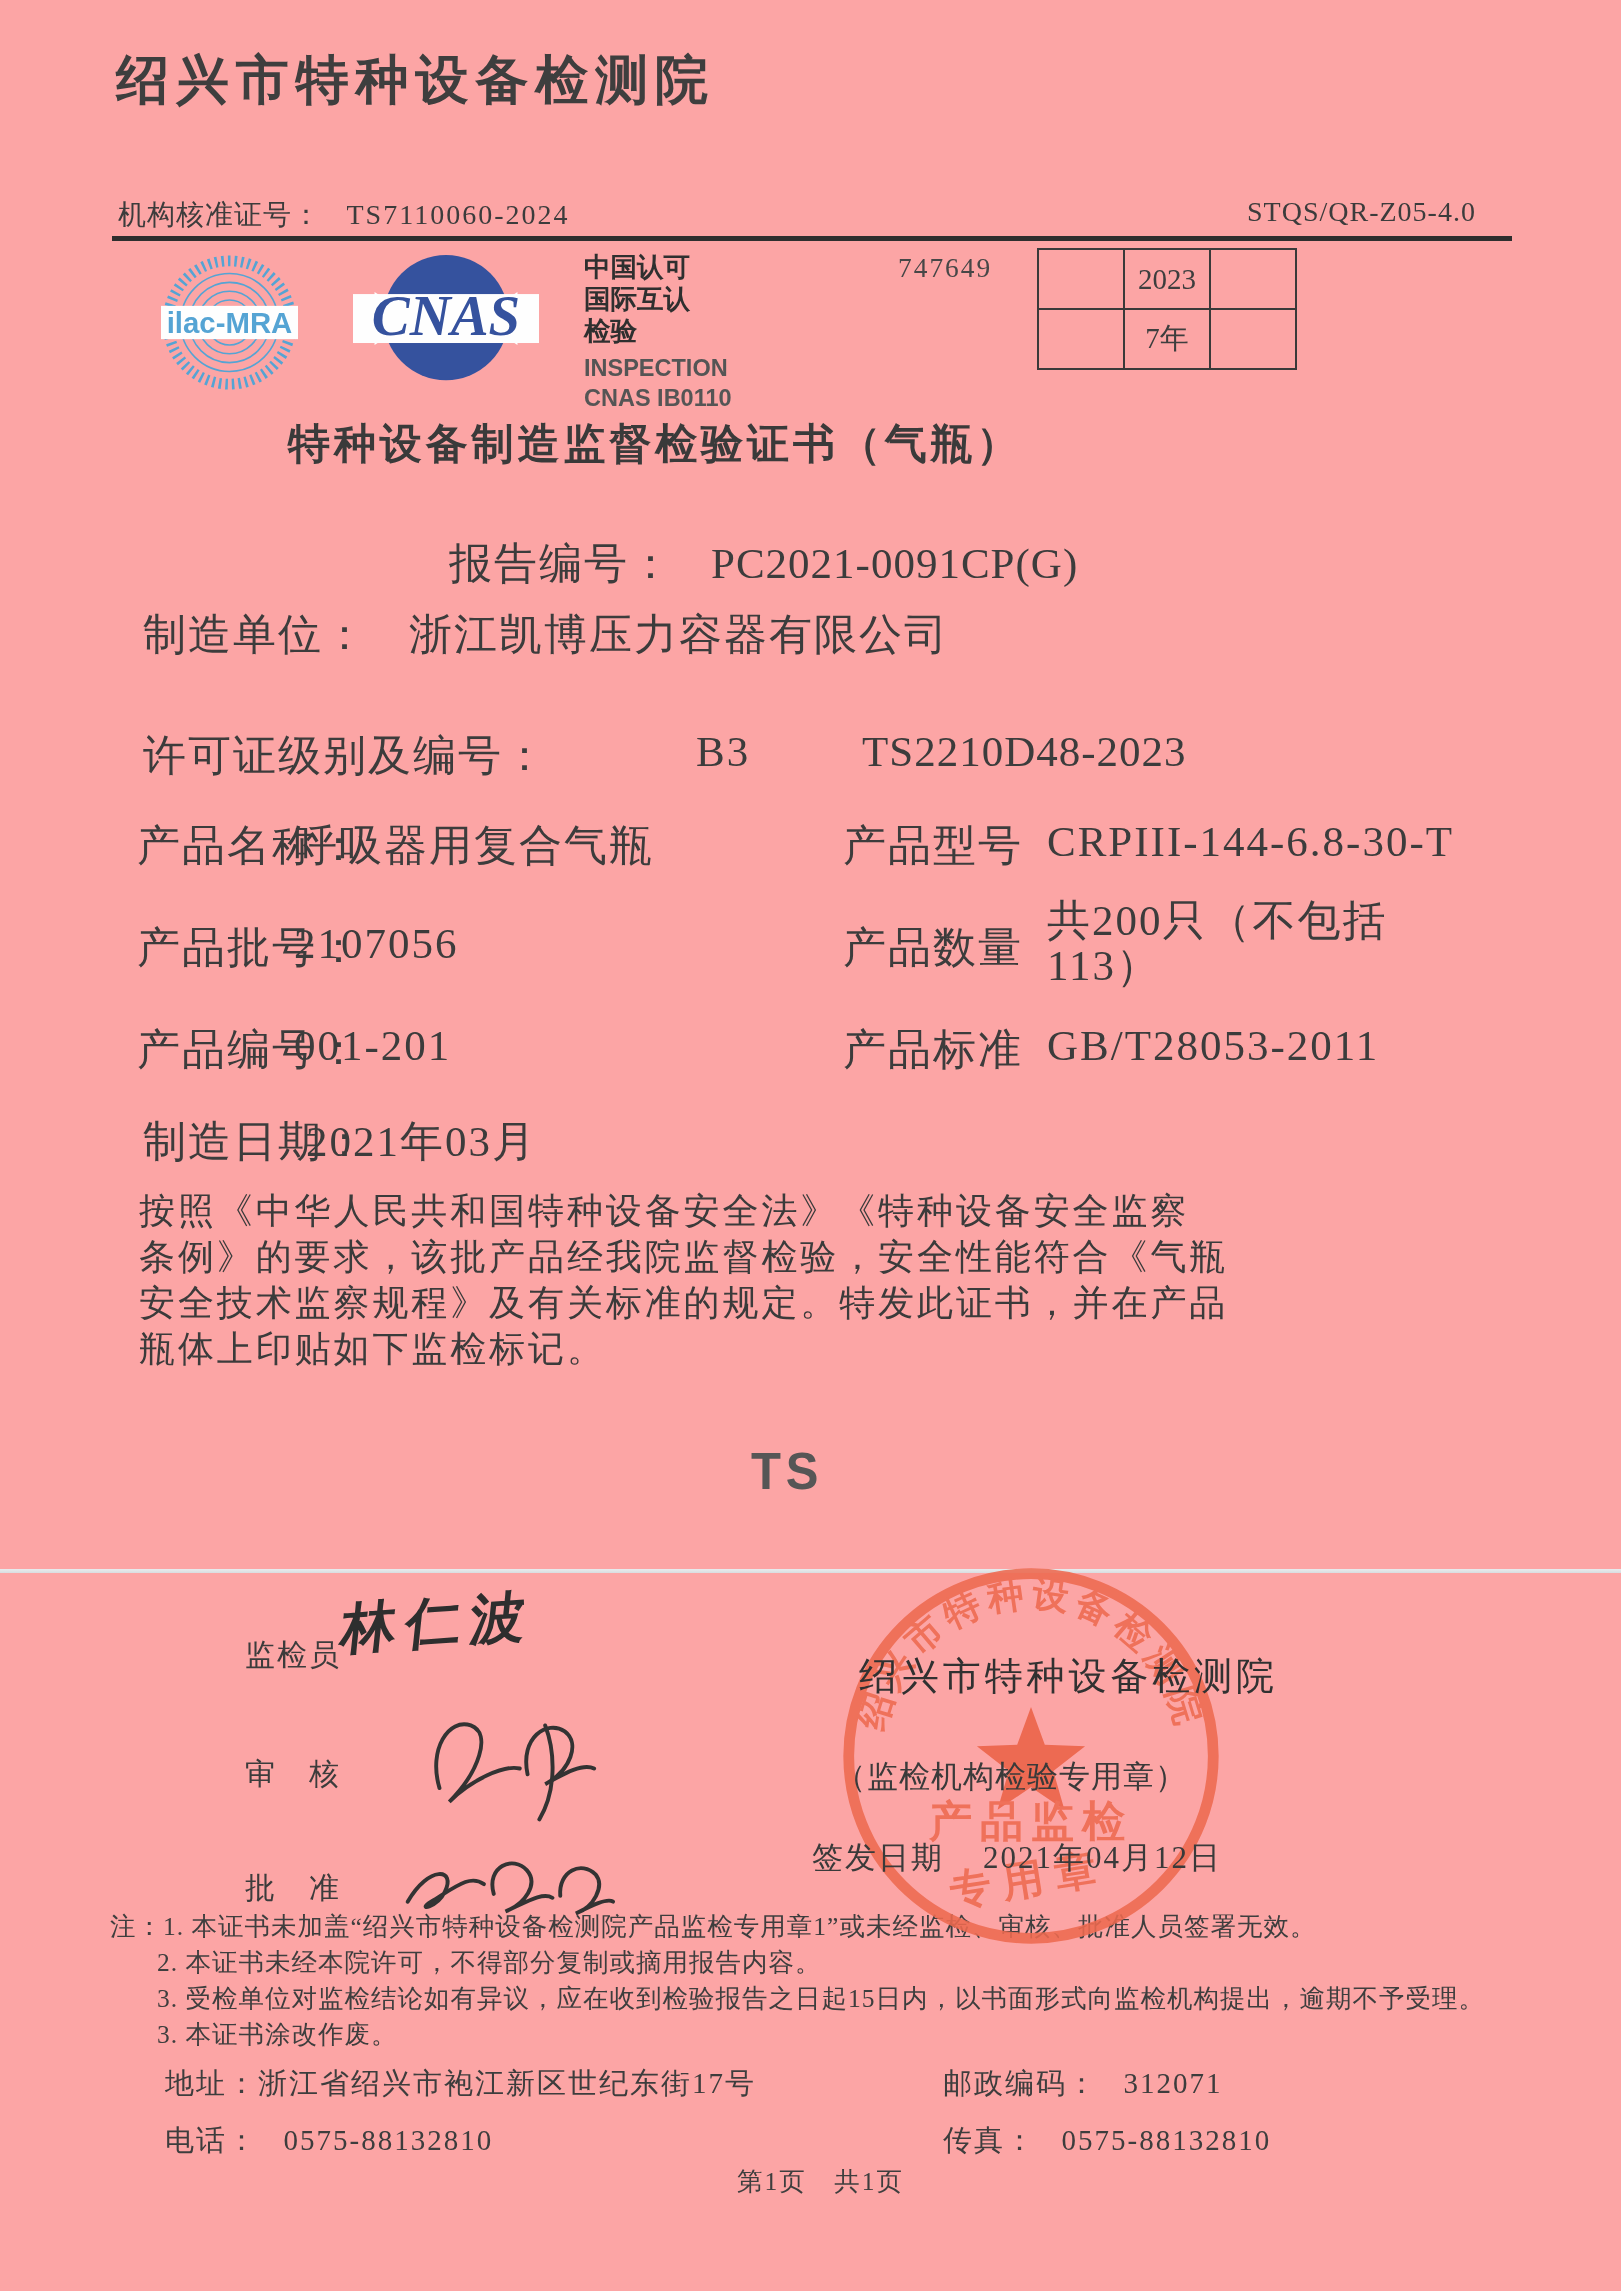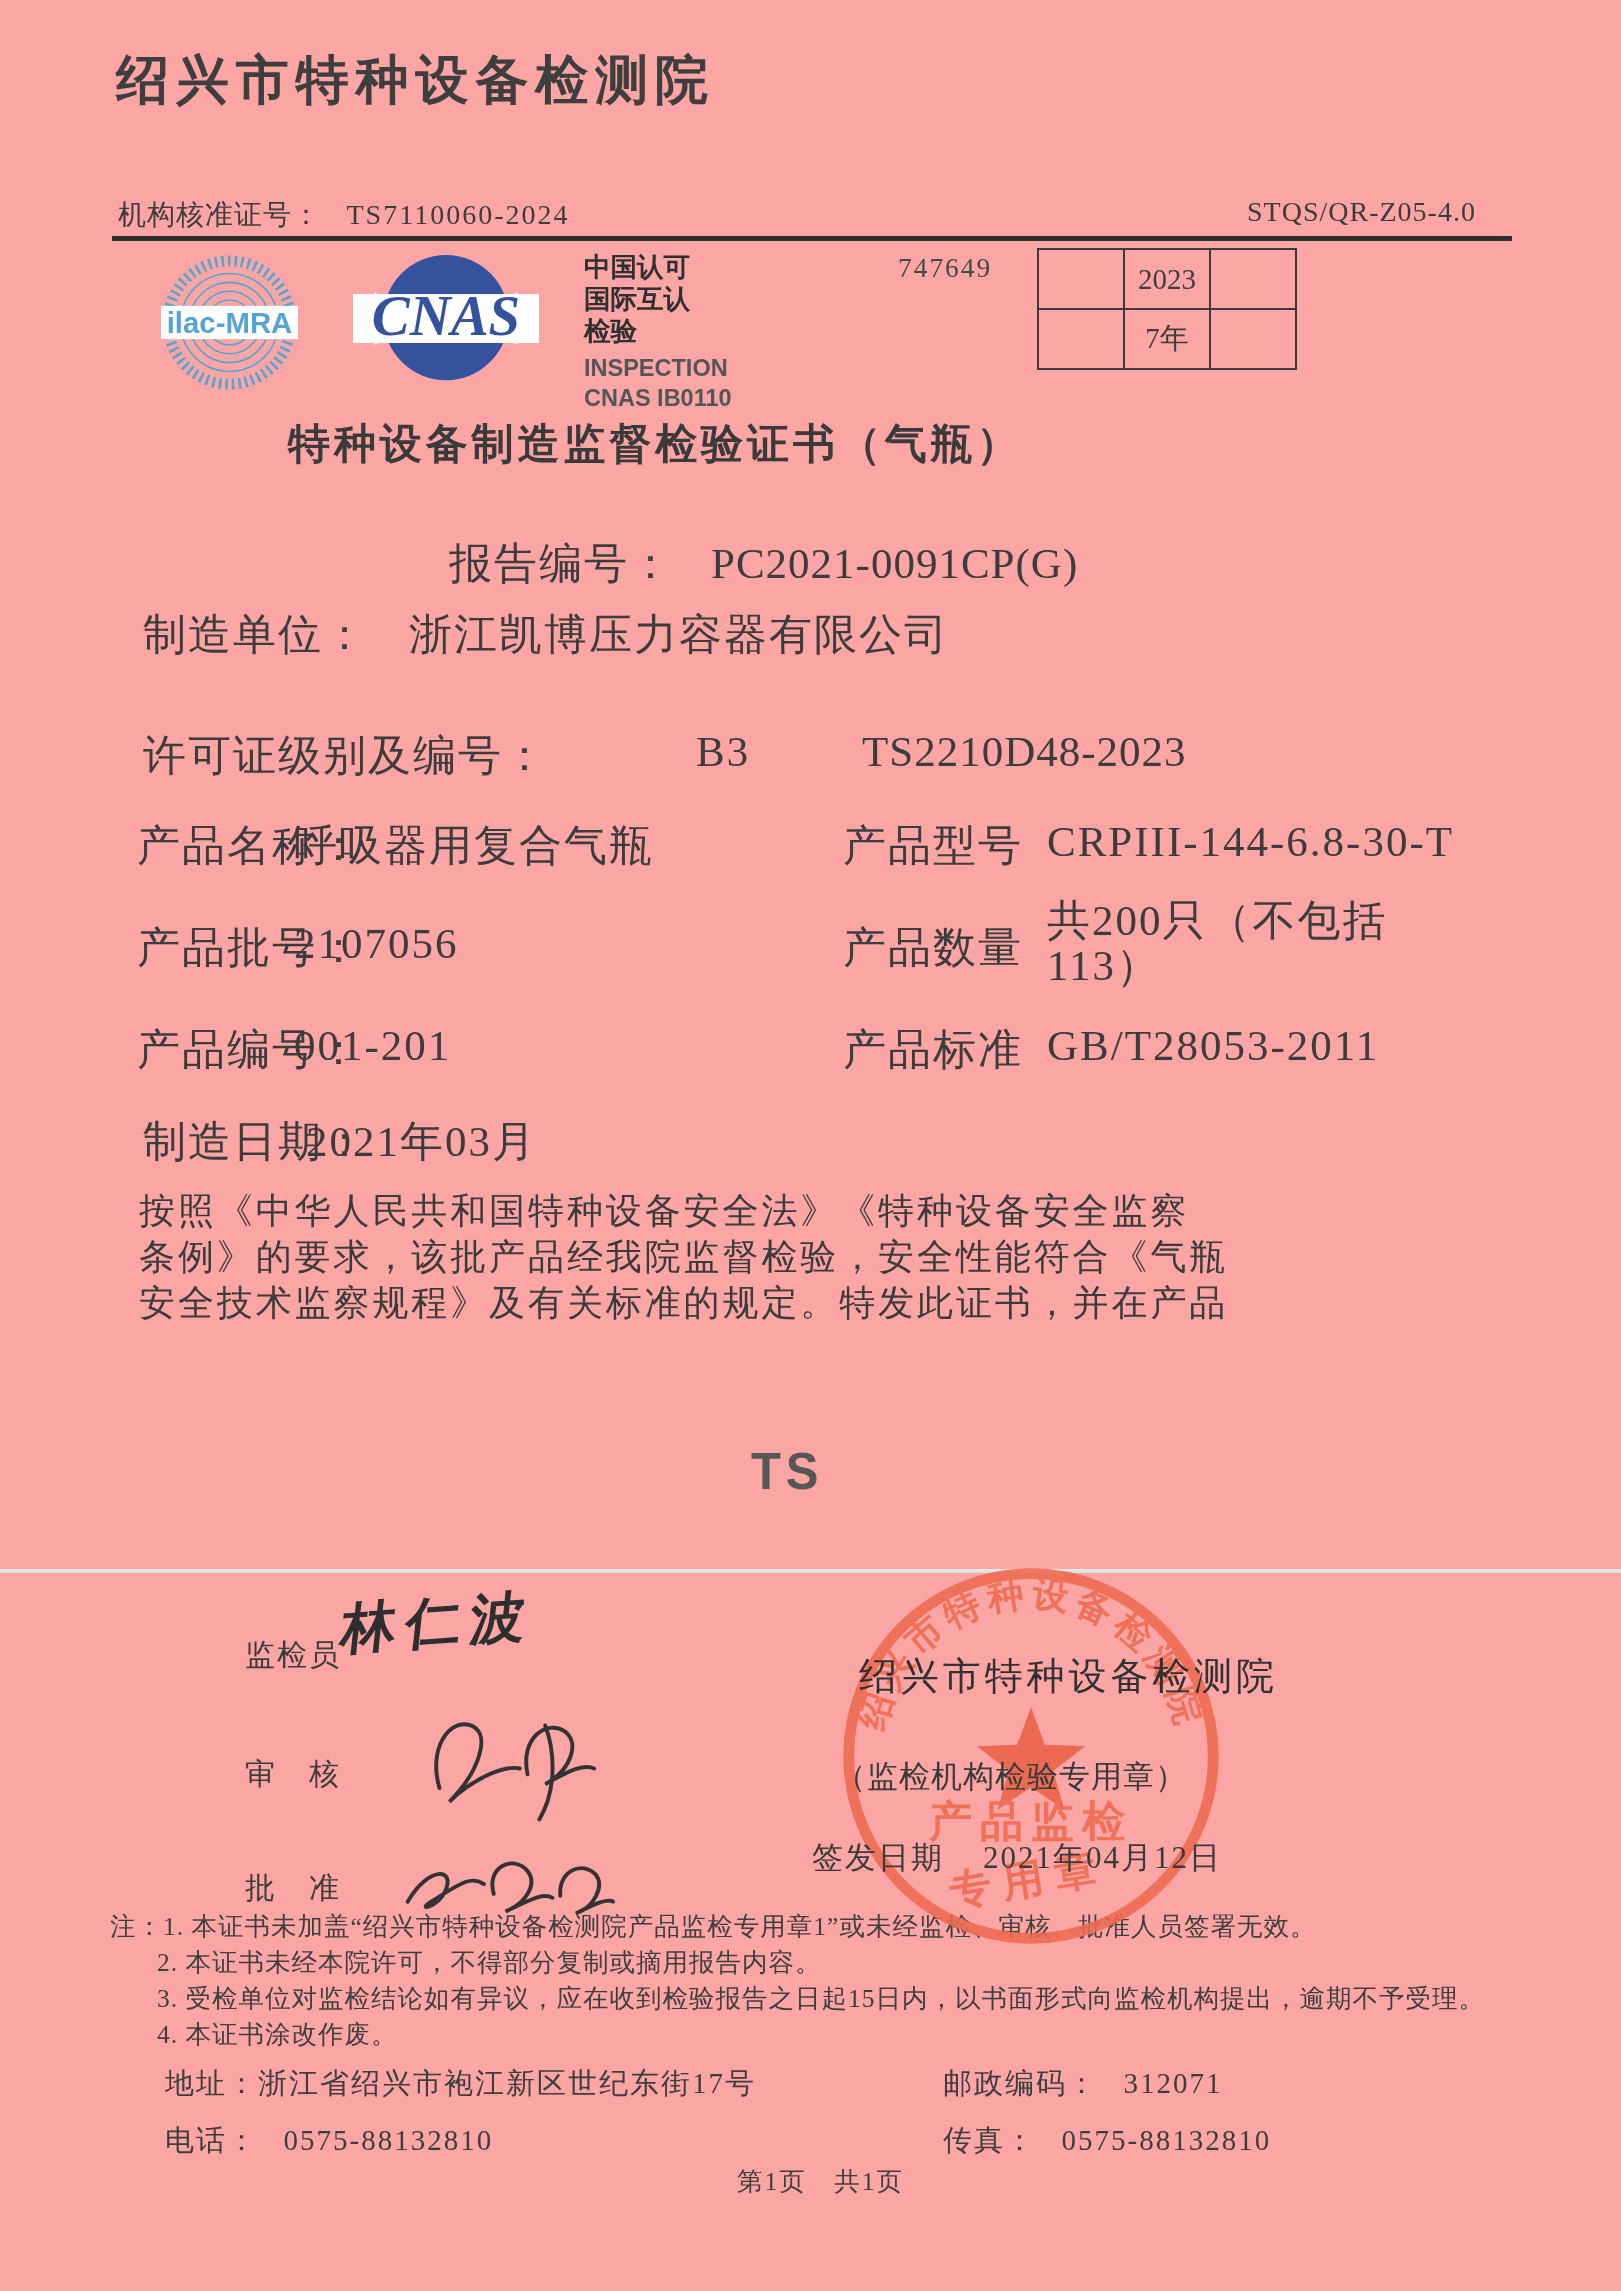--- a/index.html
+++ b/index.html
@@ -170,20 +170,21 @@
   <div class="abs row f-label-r r3">产品标准</div>
   <div class="abs row f-val-r r3">GB/T28053-2011</div>
 
   <div class="abs row f-label-l r4" style="left:143px;">制造日期：</div>
   <div class="abs row date-val r4">2021年03月</div>
 
   <div class="abs statement">
     <div>按照《中华人民共和国特种设备安全法》《特种设备安全监察</div>
     <div>条例》的要求，该批产品经我院监督检验，安全性能符合《气瓶</div>
     <div>安全技术监察规程》及有关标准的规定。特发此证书，并在产品</div>
+    <div>瓶体上印贴如下监检标记。</div>
   </div>
 
   <div class="abs ts-mark">TS</div>
 
   <div class="abs fold-line"></div>
 
   <svg class="abs stamp" width="392" height="392" viewBox="0 0 400 400">
     <circle cx="200" cy="200" r="186" fill="none" stroke="#ee6a50" stroke-width="11"></circle>
     <path id="ringArc" d="M 55,245 A 152,152 0 1 1 345,245" fill="none"></path>
     <text font-family="Liberation Serif, DejaVu Serif, serif" font-size="37" font-weight="700" fill="#ee6a50" letter-spacing="6">
@@ -219,21 +220,21 @@
   <div class="abs signoff-institute">绍兴市特种设备检测院</div>
   <div class="abs stamp-caption">（监检机构检验专用章）</div>
   <div class="abs issue-row">
     <span>签发日期</span><span class="issue-date">2021年04月12日</span>
   </div>
 
   <div class="abs notes">
     <div class="note-line">注：1. 本证书未加盖“绍兴市特种设备检测院产品监检专用章1”或未经监检、审核、批准人员签署无效。</div>
     <div class="note-line note-indent">2. 本证书未经本院许可，不得部分复制或摘用报告内容。</div>
     <div class="note-line note-indent">3. 受检单位对监检结论如有异议，应在收到检验报告之日起15日内，以书面形式向监检机构提出，逾期不予受理。</div>
-    <div class="note-line note-indent">4. 本证书涂改作废。</div>
+    <div class="note-line note-indent">3. 本证书涂改作废。</div>
   </div>
 
   <div class="abs footer-row addr">
     <span>地址：</span><span>浙江省绍兴市袍江新区世纪东街17号</span>
   </div>
   <div class="abs footer-row zip">
     <span>邮政编码：</span><span class="lblgap"></span><span>312071</span>
   </div>
   <div class="abs footer-row tel">
     <span>电话：</span><span class="lblgap"></span><span>0575-88132810</span>

